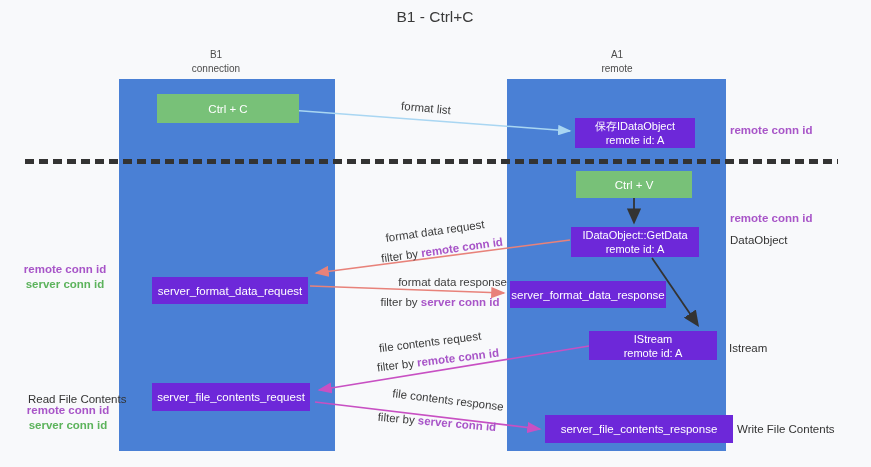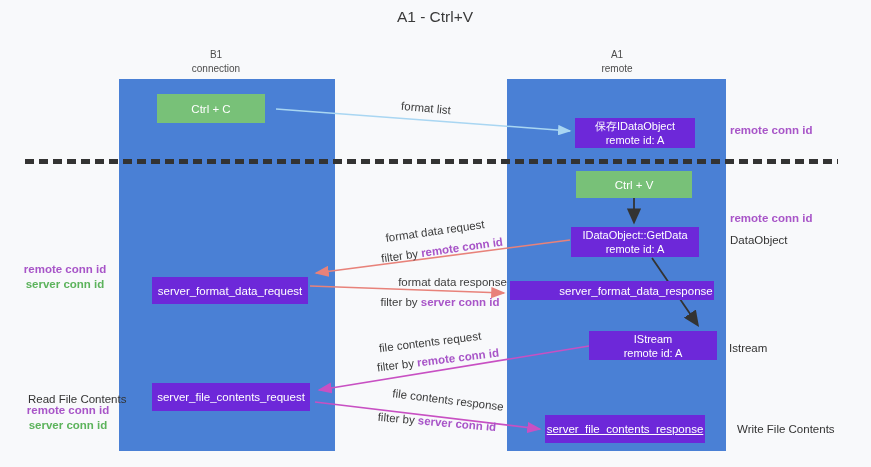--- a/index.html
+++ b/index.html
@@ -67,35 +67,35 @@
   <line x1="276" y1="109" x2="570" y2="131" stroke="#a9d6f2" stroke-width="1.5" marker-end="url(#mblue)"></line>
   <line x1="634" y1="198" x2="634" y2="221" stroke="#333333" stroke-width="1.8" marker-end="url(#mblack)"></line>
   <line x1="570" y1="240" x2="316" y2="273" stroke="#e8827a" stroke-width="1.6" marker-end="url(#msalmon)"></line>
   <line x1="310" y1="286" x2="504" y2="293" stroke="#e8827a" stroke-width="1.6" marker-end="url(#msalmon)"></line>
   <line x1="652" y1="258" x2="697" y2="324" stroke="#333333" stroke-width="1.8" marker-end="url(#mblack)"></line>
   <line x1="589" y1="346" x2="319" y2="390" stroke="#c850c3" stroke-width="1.6" marker-end="url(#mmagenta)"></line>
   <line x1="315" y1="402" x2="540" y2="429" stroke="#c850c3" stroke-width="1.6" marker-end="url(#mmagenta)"></line>
 </svg>
 
 <div class="title">
-  <div>A1 - Ctrl+V</div>
+  <div>B1 - Ctrl+C</div>
 </div>
 
 <div class="lane-header" style="left:166px;">
   <div>B1</div>
   <div>connection</div>
 </div>
 <div class="lane-header" style="left:567px;">
   <div>A1</div>
   <div>remote</div>
 </div>
 
 <div class="dashed-line"></div>
 
-<div class="node node-green" style="left:157px;top:94px;width:108px;height:29px;">
+<div class="node node-green" style="left:157px;top:94px;width:142px;height:29px;">
   <div>Ctrl + C</div>
 </div>
 
 <div class="node node-orange" style="left:575px;top:118px;width:120px;height:30px;">
   <div class="l2">保存IDataObject</div>
   <div class="l2">remote id: A</div>
 </div>
 
 <div class="node node-green" style="left:576px;top:171px;width:116px;height:27px;">
   <div>Ctrl + V</div>
@@ -103,34 +103,34 @@
 
 <div class="node node-orange" style="left:571px;top:227px;width:128px;height:30px;">
   <div class="l2">IDataObject::GetData</div>
   <div class="l2">remote id: A</div>
 </div>
 
 <div class="node node-orange" style="left:152px;top:277px;width:156px;height:27px;">
   <div>server_format_data_request</div>
 </div>
 
-<div class="node node-orange" style="left:510px;top:281px;width:156px;height:19px;padding-left:48px;">
+<div class="node node-orange" style="left:510px;top:281px;width:156px;height:27px;">
   <div>server_format_data_response</div>
 </div>
 
 <div class="node node-orange" style="left:589px;top:331px;width:128px;height:29px;">
   <div class="l2">IStream</div>
   <div class="l2">remote id: A</div>
 </div>
 
 <div class="node node-orange" style="left:152px;top:383px;width:158px;height:28px;">
   <div>server_file_contents_request</div>
 </div>
 
-<div class="node node-orange" style="left:545px;top:415px;width:160px;height:28px;text-decoration:underline;">
+<div class="node node-orange" style="left:545px;top:415px;width:188px;height:28px;">
   <div>server_file_contents_response</div>
 </div>
 
 <div class="elabel" style="left:426px;top:108px;--r:5deg;">format list</div>
 
 <div class="elabel" style="left:435px;top:231px;--r:-8deg;">format data request</div>
 <div class="elabel" style="left:442px;top:250px;--r:-8deg;"><span>filter by </span><span class="purple">remote conn id</span></div>
 
 <div class="elabel" style="left:437px;top:282px;padding-left:31px;">format data response</div>
 <div class="elabel" style="left:440px;top:302px;"><span>filter by </span><span class="purple">server conn id</span></div>

